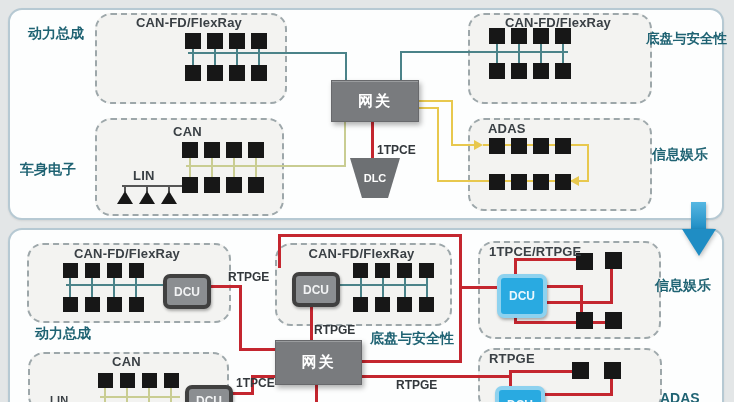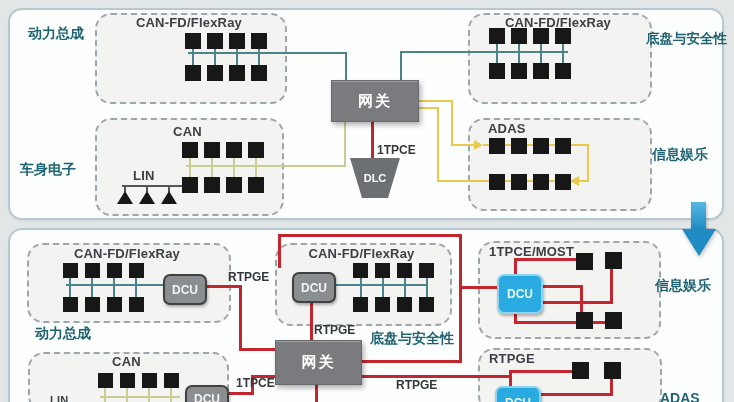--- a/index.html
+++ b/index.html
@@ -12,21 +12,21 @@
   .ecu{position:absolute;width:16px;height:16px;background:#171717;z-index:3;}
   .ecu.s15{width:15px;height:15px;}
   .ecu.s17{width:17px;height:17px;}
   .wire{position:absolute;z-index:2;}
   .teal{background:#4b8389;}
   .olive{background:#c9cd92;}
   .yellow{background:#e8c84e;}
   .red{background:#c4262f;}
   .dark{background:#555;}
   .gw{position:absolute;background:#797b7e;border:1px solid #68696c;color:#fff;font-weight:bold;font-size:15px;display:flex;align-items:center;justify-content:center;z-index:4;box-shadow:2px 3px 5px rgba(0,0,0,.3), inset 0 1px 0 rgba(255,255,255,.25);letter-spacing:2px;}
-  .dcu{position:absolute;background:#8b8e91;border:2px solid #404040;border-radius:7px;color:#f2f3f4;font-weight:bold;font-size:12px;display:flex;align-items:center;justify-content:center;z-index:4;box-shadow:1px 2px 3px rgba(0,0,0,.3);}
+  .dcu{position:absolute;background:#8b8e91;border:4px solid #404040;border-radius:7px;color:#f2f3f4;font-weight:bold;font-size:12px;display:flex;align-items:center;justify-content:center;z-index:4;box-shadow:1px 2px 3px rgba(0,0,0,.3);}
   .dcu.blue{background:#29aae1;border-color:#8ed2ef;color:#eaf7fd;}
   .tag{position:absolute;font-weight:bold;color:#33383c;font-size:12px;white-space:nowrap;z-index:5;}
   .trap{position:absolute;background:#6d7073;clip-path:polygon(0 0,100% 0,76% 100%,24% 100%);color:#fff;font-weight:bold;font-size:11px;display:flex;align-items:center;justify-content:center;z-index:4;}
   .now{position:absolute;background:#2baae1;border:1px solid #1b86b8;color:#14303d;font-weight:bold;font-size:14px;display:flex;align-items:center;justify-content:center;z-index:6;box-shadow:0 2px 3px rgba(0,0,0,.25), inset 0 1px 0 rgba(255,255,255,.35);letter-spacing:3px;}
   .tri{position:absolute;width:0;height:0;border-left:8px solid transparent;border-right:8px solid transparent;border-bottom:13px solid #171717;z-index:3;}
   .arr-r{position:absolute;width:0;height:0;border-top:5px solid transparent;border-bottom:5px solid transparent;border-left:9px solid #e8c84e;z-index:3;}
   .arr-l{position:absolute;width:0;height:0;border-top:5px solid transparent;border-bottom:5px solid transparent;border-right:9px solid #e8c84e;z-index:3;}
   .bigarrow-shaft{position:absolute;left:691px;top:202px;width:15px;height:27px;background:linear-gradient(180deg,#56b7e2,#1f8dc4);z-index:6;box-shadow:1px 2px 3px rgba(0,0,0,.25);}
   .bigarrow-head{position:absolute;left:682px;top:229px;width:0;height:0;border-left:17px solid transparent;border-right:17px solid transparent;border-top:27px solid #1f8dc4;z-index:6;filter:drop-shadow(1px 2px 2px rgba(0,0,0,.25));}
 </style>
@@ -201,21 +201,21 @@
   <div class="wire red" style="left:360px;top:360px;width:101px;height:3px;"></div>
   <div class="wire red" style="left:459px;top:234px;width:3px;height:129px;"></div>
   <div class="wire red" style="left:459px;top:286px;width:40px;height:3px;"></div>
   <div class="wire red" style="left:278px;top:234px;width:183px;height:3px;"></div>
   <div class="wire red" style="left:278px;top:234px;width:3px;height:34px;"></div>
 
   <div class="wire red" style="left:360px;top:375px;width:151px;height:3px;"></div>
   <div class="tag" style="left:396px;top:378px;">RTPGE</div>
 
   <div class="cluster" style="left:478px;top:241px;width:179px;height:94px;"></div>
-  <div class="ctitle" style="left:489px;top:244px;">1TPCE/MOST</div>
+  <div class="ctitle" style="left:489px;top:244px;">1TPCE/RTPGE</div>
   <div class="wire red" style="left:514px;top:258px;width:3px;height:18px;"></div>
   <div class="wire red" style="left:514px;top:258px;width:66px;height:3px;"></div>
   <div class="wire red" style="left:539px;top:301px;width:74px;height:3px;"></div>
   <div class="wire red" style="left:610px;top:268px;width:3px;height:36px;"></div>
   <div class="wire red" style="left:539px;top:285px;width:44px;height:3px;"></div>
   <div class="wire red" style="left:580px;top:285px;width:3px;height:30px;"></div>
   <div class="wire red" style="left:514px;top:310px;width:3px;height:13px;"></div>
   <div class="wire red" style="left:514px;top:321px;width:94px;height:3px;"></div>
   <div class="ecu s17" style="left:576px;top:253px;"></div>
   <div class="ecu s17" style="left:605px;top:252px;"></div>

